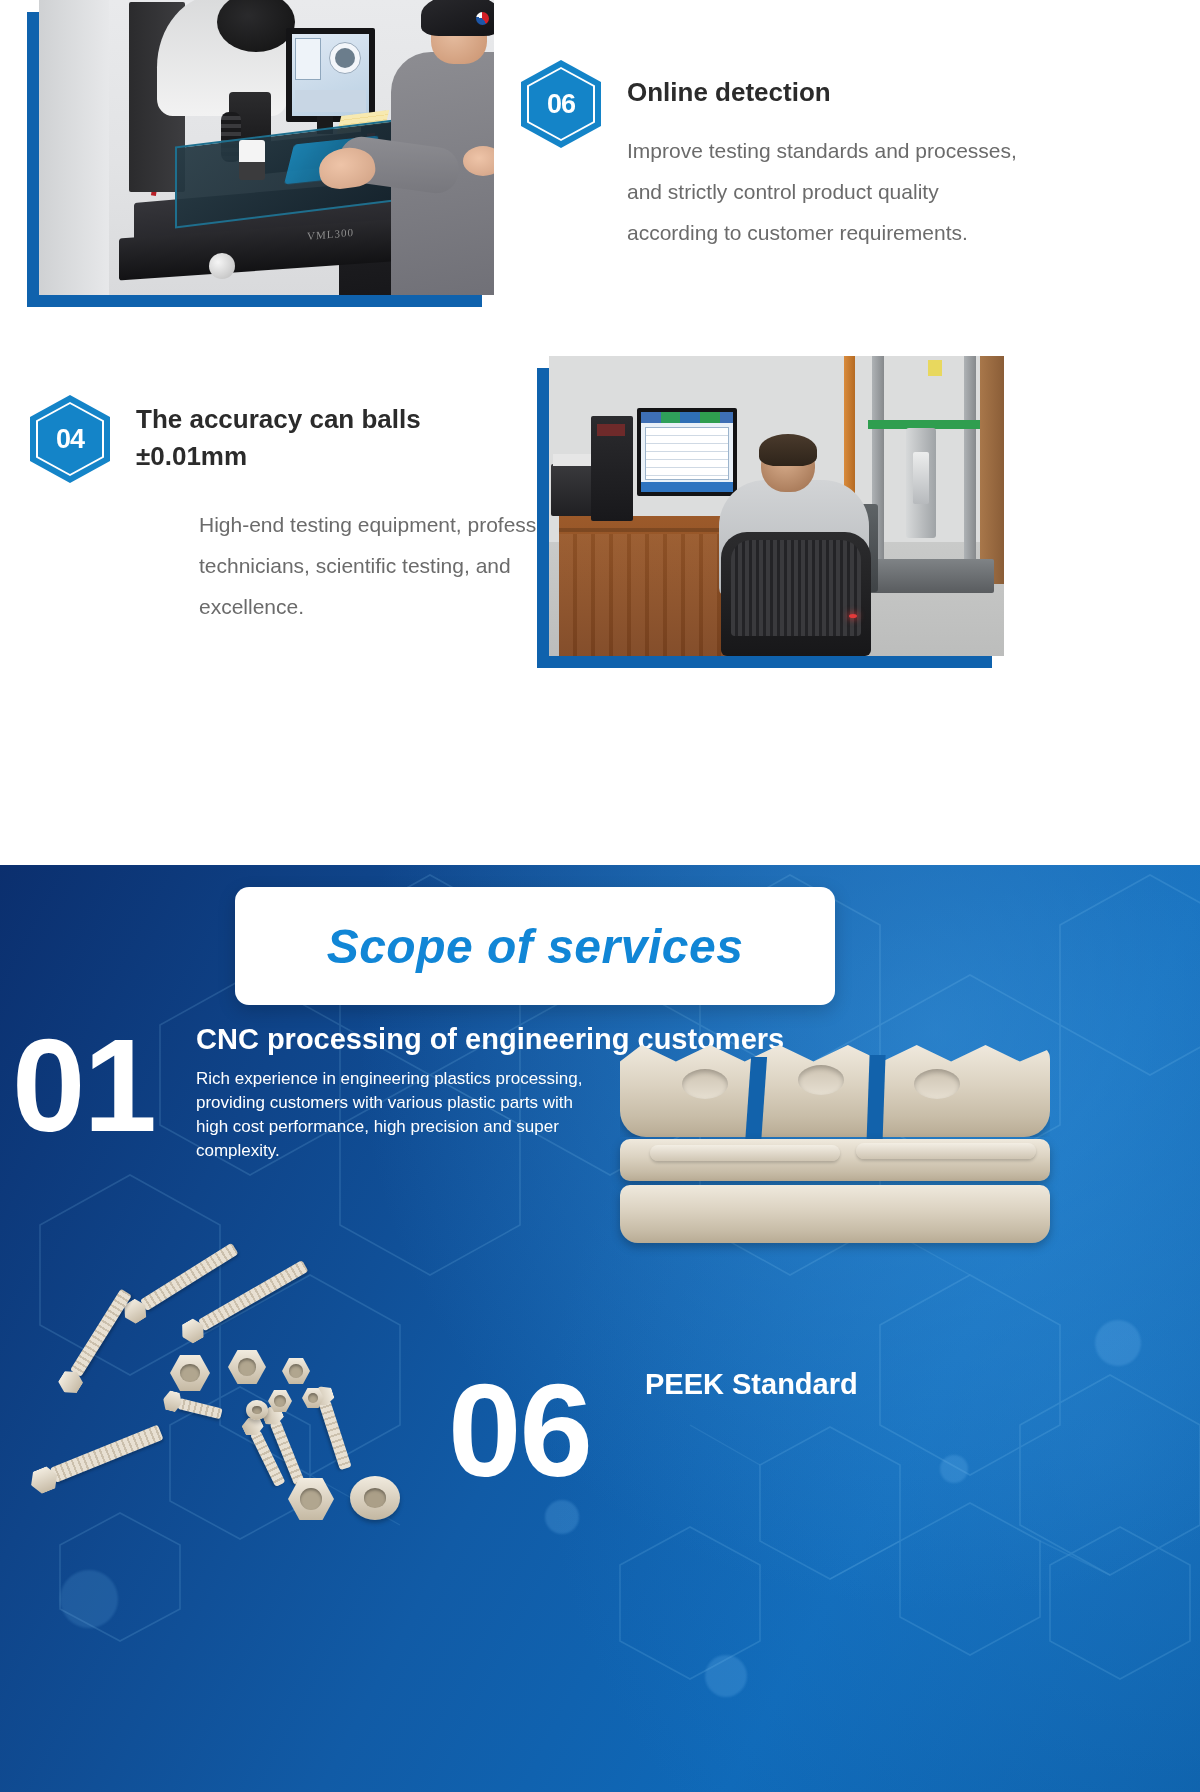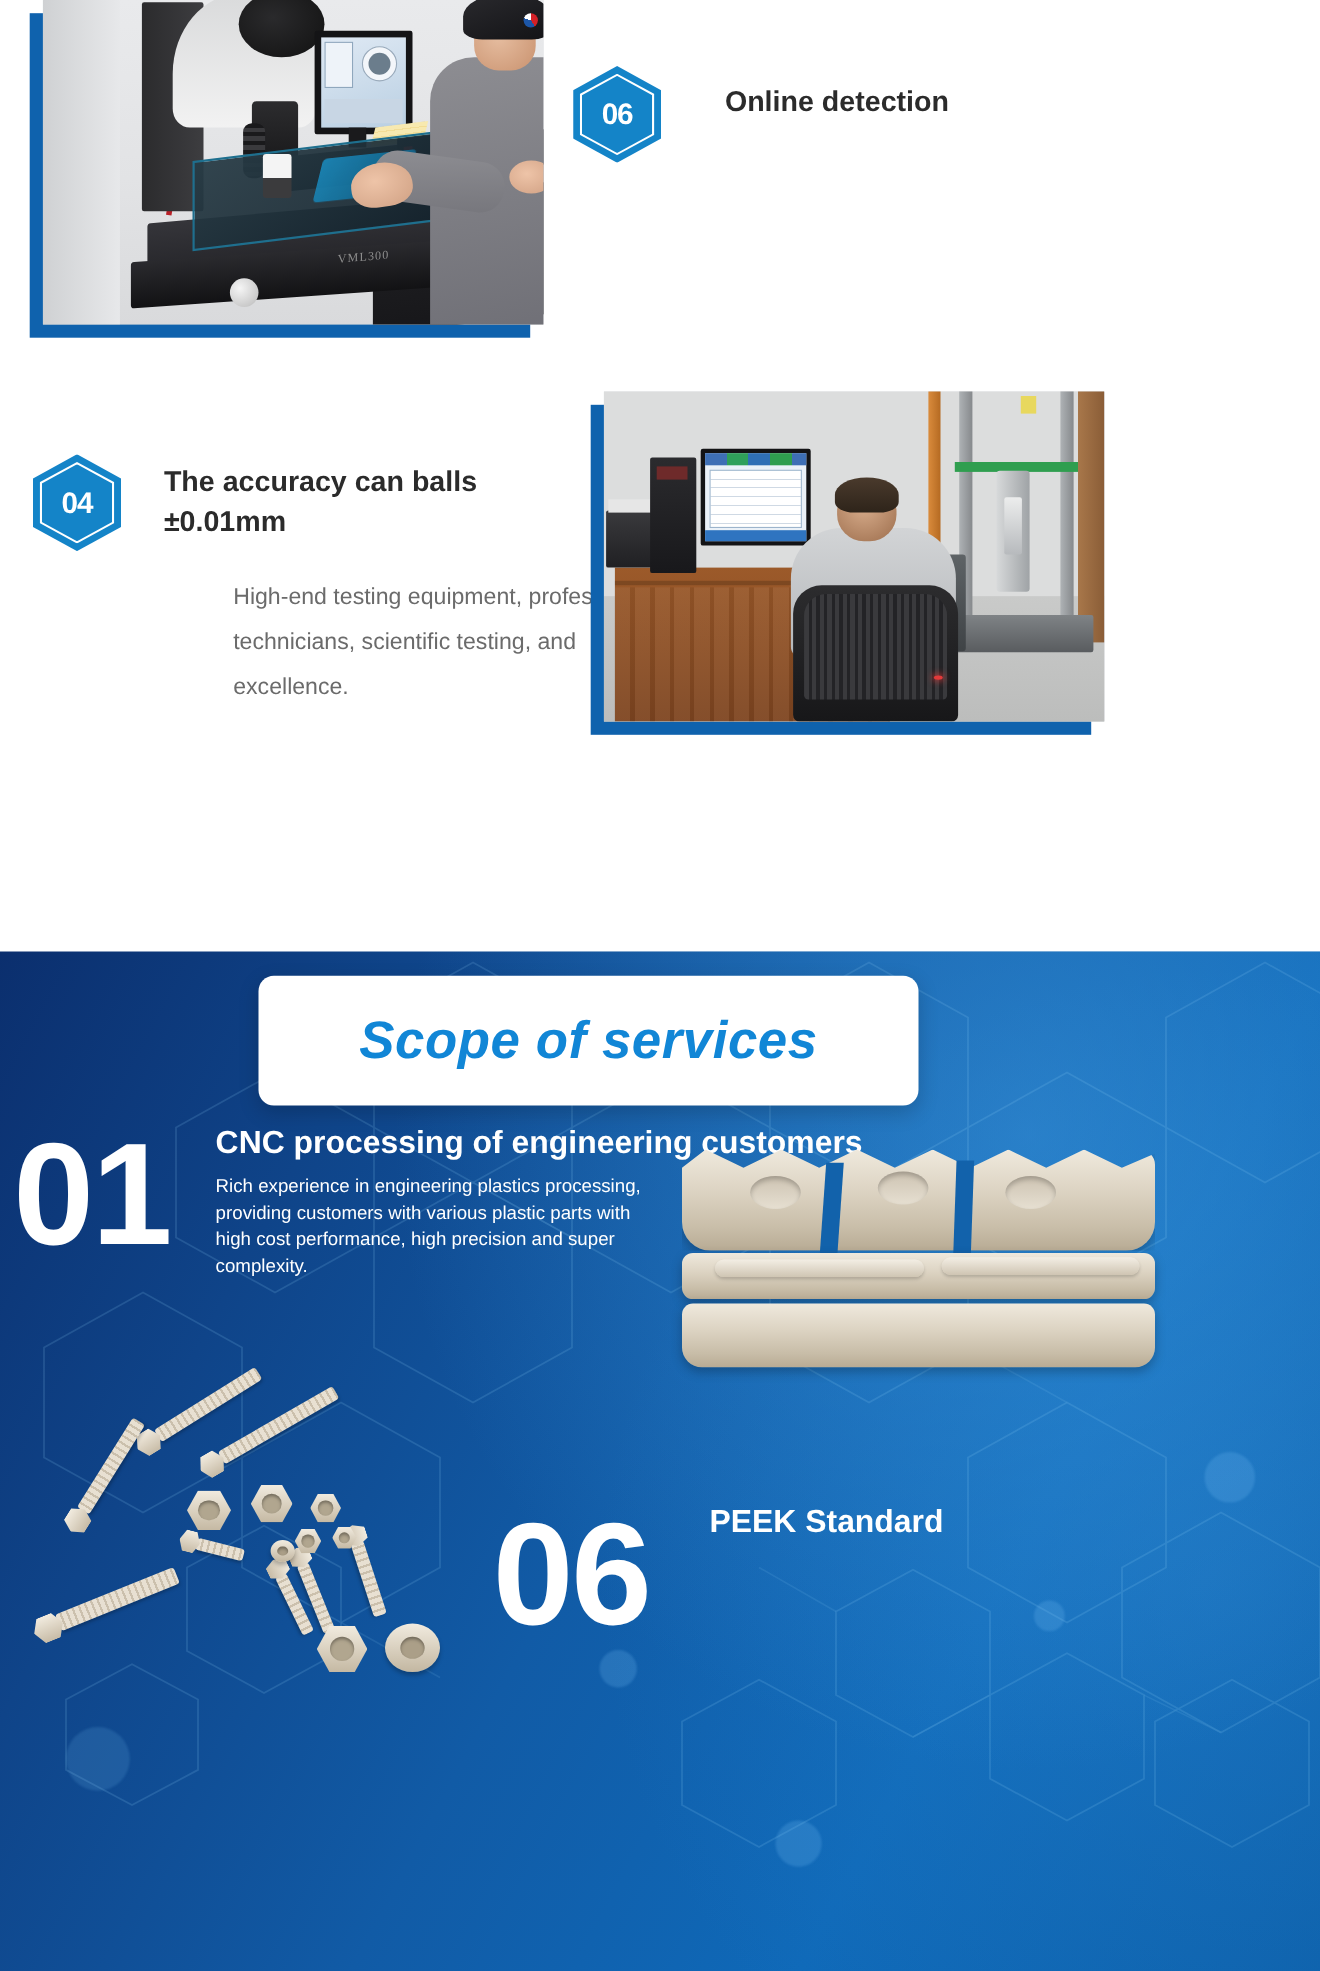--- a/index.html
+++ b/index.html
@@ -185,24 +185,24 @@
 
   
   .feature-title{
     font-size:26px;font-weight:bold;color:#2b2b2b;line-height:1.42;margin:0;
   }
   .feature-body{
     font-size:21px;color:#6b6b6b;line-height:1.95;margin:0;
   }
 
   #block-detection{position:absolute;left:521px;top:60px;width:560px;display:flex;gap:26px;align-items:flex-start;}
-  #block-detection .txtcol{padding-top:14px;width:400px;margin-left:32px;}
+  #block-detection .txtcol{padding-top:14px;width:400px;}
   #block-detection .feature-body{margin-top:20px;}
 
-  #block-accuracy{position:absolute;left:30px;top:413px;width:500px;display:flex;gap:39px;align-items:flex-start;}
+  #block-accuracy{position:absolute;left:30px;top:395px;width:500px;display:flex;gap:26px;align-items:flex-start;}
   #block-accuracy .txtcol{padding-top:6px;width:380px;}
   #block-accuracy .feature-body{margin-top:30px;margin-left:63px;width:420px;}
 
   
   #scope-section{
     position:absolute;left:0;top:865px;width:1200px;height:927px;
     background:
       radial-gradient(circle at 78% 18%,rgba(60,150,220,.55),rgba(60,150,220,0) 48%),
       radial-gradient(circle at 92% 62%,rgba(40,130,205,.45),rgba(40,130,205,0) 45%),
       linear-gradient(118deg,#0b2f6e 0%,#0f4489 22%,#115ba6 48%,#0f69b8 72%,#0b5ea8 100%);
@@ -322,20 +322,21 @@
   <div id="block-detection">
     <div class="hex-badge">
       <div class="hx-shadow"></div>
       <div class="hx"></div>
       <div class="hx-inner"></div>
       <div class="hx-inner2"></div>
       <div class="hx-num">06</div>
     </div>
     <div class="txtcol">
       <h2 class="feature-title">Online detection</h2>
+      <p class="feature-body">Improve testing standards and processes, and strictly control product quality according to customer requirements.</p>
     </div>
   </div>
 
   <div id="block-accuracy">
     <div class="hex-badge">
       <div class="hx-shadow"></div>
       <div class="hx"></div>
       <div class="hx-inner"></div>
       <div class="hx-inner2"></div>
       <div class="hx-num">04</div>

